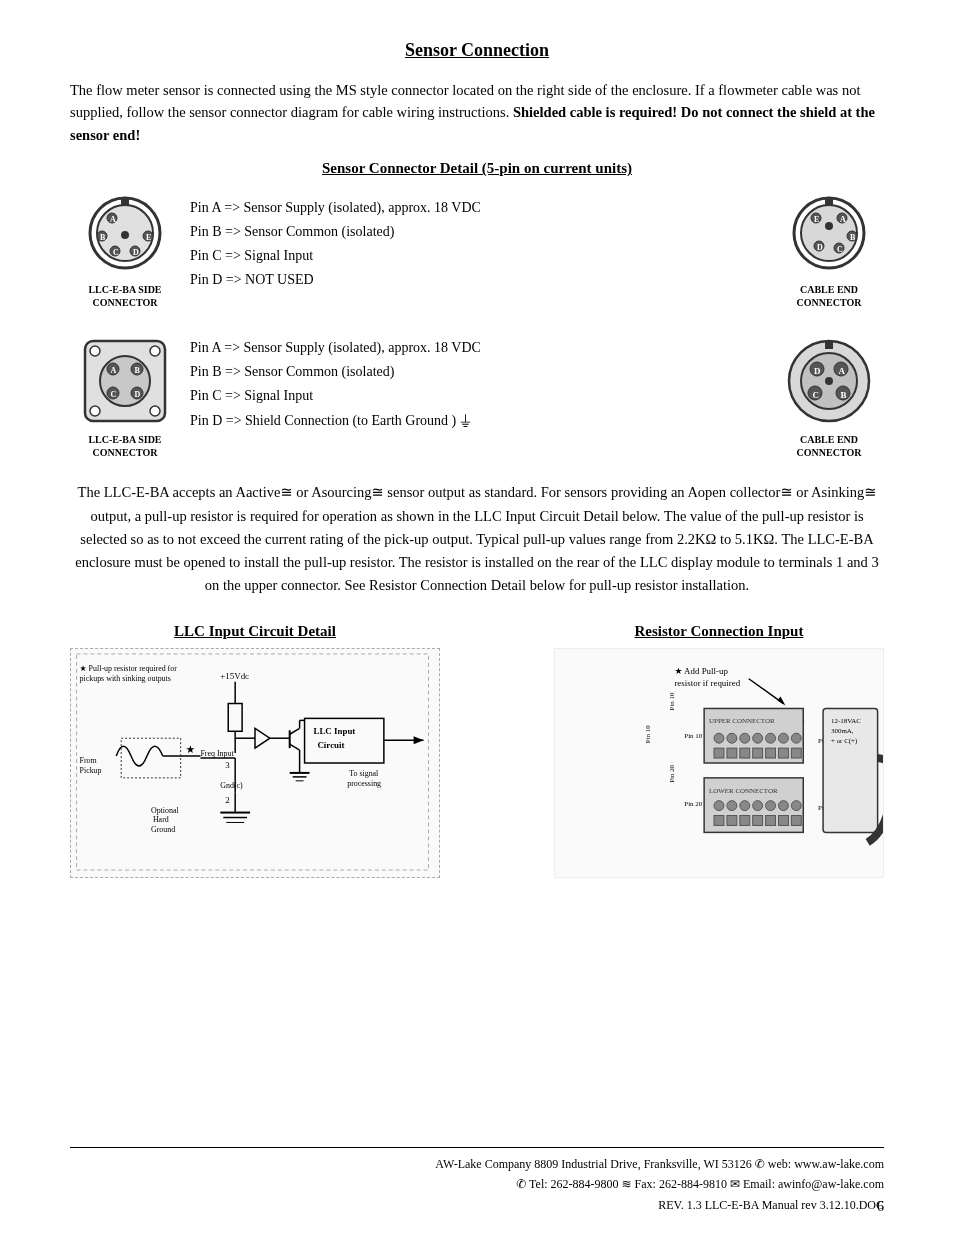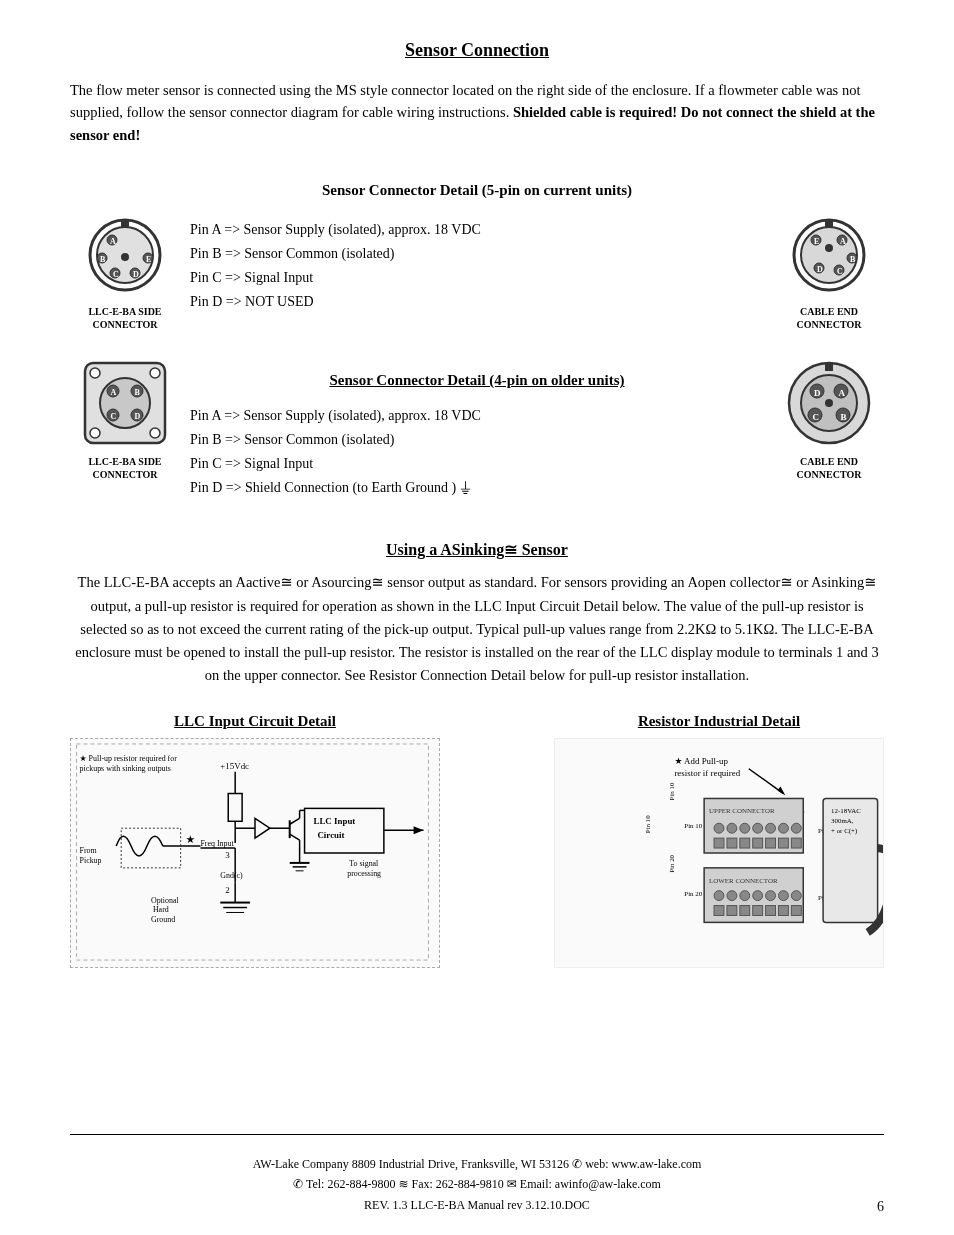--- a/index.html
+++ b/index.html
@@ -22,26 +22,27 @@
     .main-title {
       text-align: center;
       font-size: 18px;
       font-weight: bold;
       text-decoration: underline;
       margin-bottom: 18px;
     }
     .intro-text {
       font-size: 14.5px;
       line-height: 1.55;
-      margin-bottom: 36px;
+      margin-bottom: 14px;
     }
     .section-title {
       text-align: center;
       font-size: 15px;
       font-weight: bold;
+      text-decoration: underline;
       margin-bottom: 14px;
     }
     .connector-section {
       display: flex;
       align-items: flex-start;
       margin-bottom: 22px;
       gap: 10px;
     }
     .connector-diagram {
       display: flex;
@@ -112,23 +113,23 @@
     .diagram-title {
       font-size: 15px;
       font-weight: bold;
       text-decoration: underline;
       margin-bottom: 8px;
       text-align: center;
     }
     .footer {
       margin-top: auto;
       border-top: 1px solid #000;
-      padding-top: 19px;
+      padding-top: 6px;
       font-size: 12px;
-      text-align: center;
+      text-align: right;
       line-height: 1.7;
     }
   </style>
 </head>
 <body>
 
 <div class="page">
 
   <div class="main-title">Sensor Connection</div>
 
@@ -214,21 +215,20 @@
         <text x="59.5" y="42" font-size="8" fill="white" font-weight="bold">B</text>
         <circle cx="38" cy="62" r="6" fill="#555" stroke="#333" stroke-width="1"></circle>
         <text x="35.5" y="66" font-size="8" fill="white" font-weight="bold">C</text>
         <circle cx="62" cy="62" r="6" fill="#555" stroke="#333" stroke-width="1"></circle>
         <text x="59.5" y="66" font-size="8" fill="white" font-weight="bold">D</text>
       </svg>
       <div class="connector-label">LLC-E-BA SIDE<br>CONNECTOR</div>
     </div>
 
     <div class="pin-list">
-      <div class="section2-title">Sensor Connector Detail (4-pin on older units)</div>
       <div>Pin A =&gt; Sensor Supply (isolated), approx. 18 VDC</div>
       <div>Pin B =&gt; Sensor Common (isolated)</div>
       <div>Pin C =&gt; Signal Input</div>
       <div>
         <span>Pin D =&gt; Shield Connection (to Earth Ground )</span>
         <span style="font-size:16px; vertical-align: middle;">⏚</span>
       </div>
     </div>
 
     <div class="cable-end-diagram">
@@ -246,21 +246,20 @@
         <text x="61.5" y="66.5" font-size="9" fill="white" font-weight="bold">B</text>
         <circle cx="36" cy="62" r="7" fill="#555" stroke="#333" stroke-width="1"></circle>
         <text x="33.5" y="66.5" font-size="9" fill="white" font-weight="bold">C</text>
 
         <circle cx="50" cy="50" r="4" fill="#333"></circle>
       </svg>
       <div class="connector-label">CABLE END<br>CONNECTOR</div>
     </div>
   </div>
 
-  <div class="using-title">Using a ASinking≅ Sensor</div>
 
   <p class="body-text">The LLC-E-BA accepts an Aactive≅ or Asourcing≅ sensor output as standard.  For sensors providing an Aopen collector≅ or Asinking≅ output, a pull-up resistor is required for operation as shown in the LLC Input Circuit Detail below. The value of the pull-up resistor is selected so as to not exceed the current rating of the pick-up output.  Typical pull-up values range from 2.2KΩ to 5.1KΩ. The LLC-E-BA enclosure must be opened to install the pull-up resistor. The resistor is installed on the rear of the LLC display module to terminals 1 and 3 on the upper connector.  See Resistor Connection Detail below for pull-up resistor installation.</p>
 
   <div class="diagrams-row">
 
     <div class="diagram-block">
       <div class="diagram-title">LLC Input Circuit Detail</div>
       <svg width="370" height="230" viewBox="0 0 370 230" style="border:1px dashed #aaa; background:#fafafa;">
 
         <rect x="5" y="5" width="355" height="218" fill="none" stroke="#aaa" stroke-dasharray="4,3" stroke-width="1"></rect>
@@ -328,21 +327,21 @@
         <line x1="153" y1="170" x2="177" y2="170" stroke="#000" stroke-width="1.5"></line>
         <line x1="156" y1="175" x2="174" y2="175" stroke="#000" stroke-width="1"></line>
 
         <line x1="165" y1="110" x2="165" y2="145" stroke="#000" stroke-width="1.5"></line>
 
         <rect x="50" y="90" width="60" height="40" fill="none" stroke="#333" stroke-width="1" stroke-dasharray="2,2"></rect>
       </svg>
     </div>
 
     <div class="diagram-block">
-      <div class="diagram-title">Resistor Industrial Detail</div>
+      <div class="diagram-title">Resistor Connection Input</div>
       <svg width="330" height="230" viewBox="0 0 330 230" style="background:#fafafa; border:1px solid #eee;">
 
         <text x="120" y="25" font-size="9" fill="#000">★ Add Pull-up</text>
         <text x="120" y="37" font-size="9" fill="#000">resistor if required</text>
 
         <line x1="195" y1="30" x2="230" y2="55" stroke="#000" stroke-width="1.5"></line>
         <polygon points="224,52 232,57 227,48" fill="#000"></polygon>
 
         <text x="240" y="80" font-size="14" fill="#000">★</text>
 

